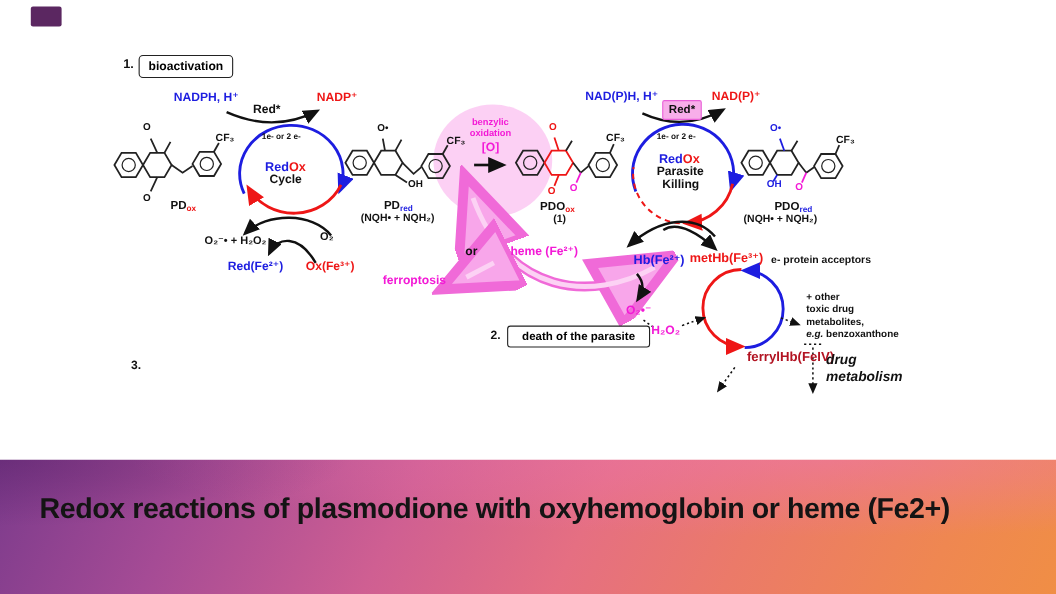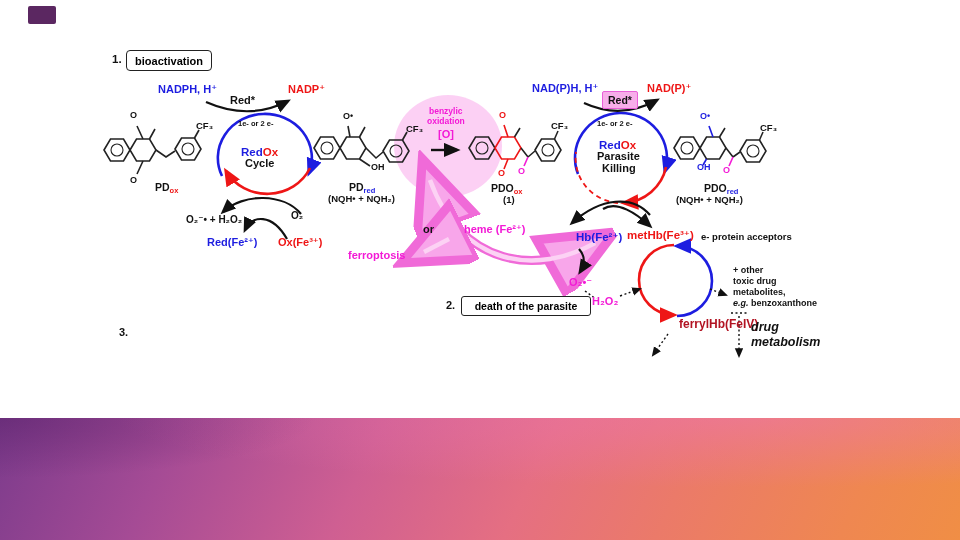--- a/index.html
+++ b/index.html
@@ -215,13 +215,14 @@
   <span class="lbl" style="left:503px;top:195px;font-size:9.5px;">(1)</span>
 
   <span class="lbl blue" style="left:700px;top:112px;font-size:9px;">O•</span>
   <span class="lbl blue" style="left:697px;top:163px;font-size:9px;">OH</span>
   <span class="lbl mag" style="left:723px;top:166px;font-size:9px;">O</span>
   <span class="lbl" style="left:760px;top:123px;font-size:9.5px;">CF₃</span>
   <span class="lbl" style="left:704px;top:183px;font-size:10.5px;"><span>PDO</span><span class="sub blue">red</span></span>
   <span class="lbl" style="left:676px;top:195px;font-size:9.5px;">(NQH• + NQH₂)</span>
 
   <div class="banner"></div>
+  <div class="banner-title">Redox reactions of plasmodione with oxyhemoglobin or heme (Fe2+)</div>
 </div>
 
 </body></html>

